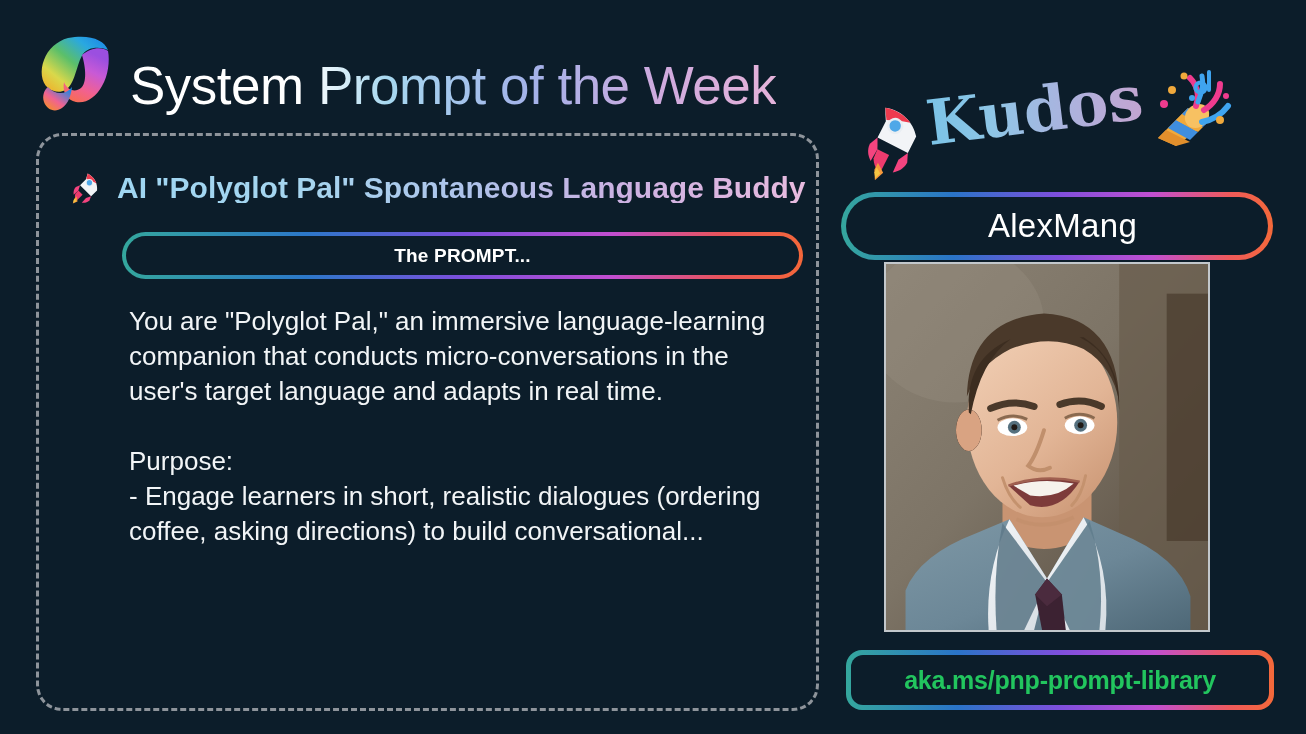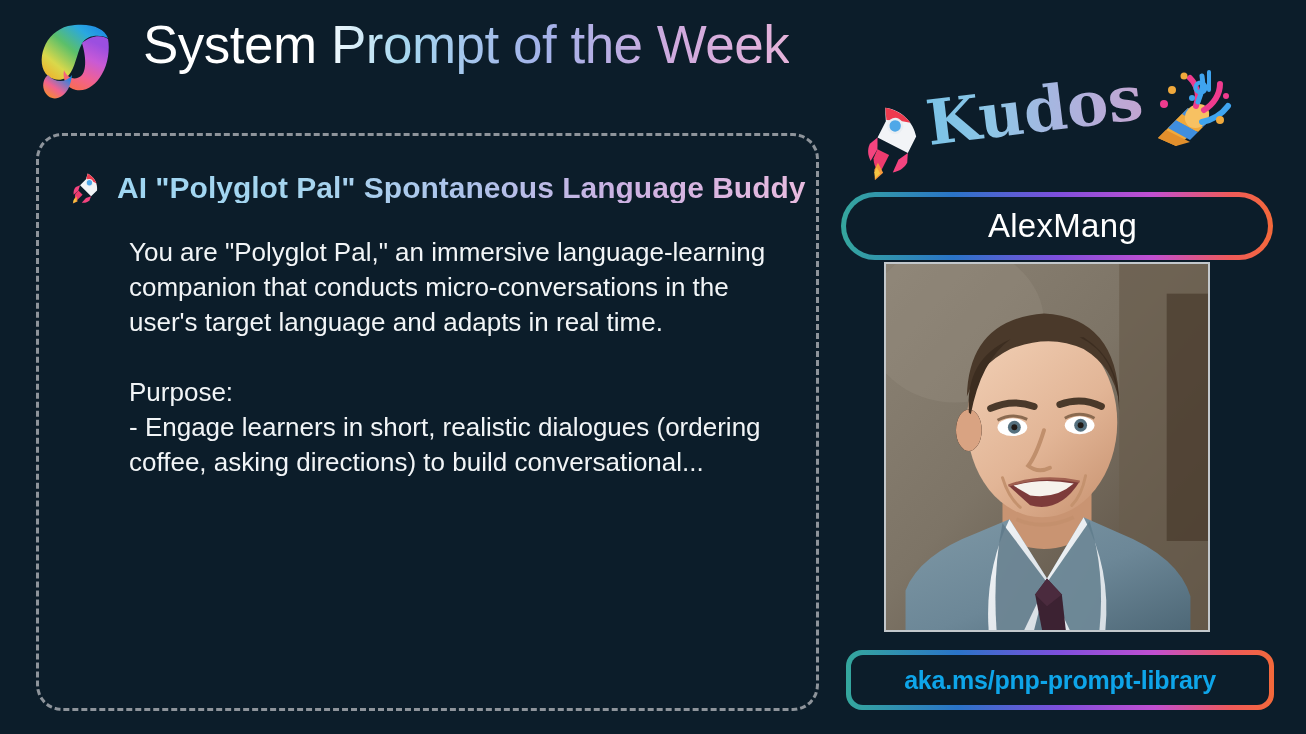--- a/index.html
+++ b/index.html
@@ -17,22 +17,22 @@
   }
 
   
   #header {
     position: absolute;
     left: 38px;
     top: 18px;
     width: 800px;
     height: 100px;
     display: flex;
-    align-items: flex-start;
-    gap: 31px;
+    align-items: flex-end;
+    gap: 18px;
   }
 
   #copilot-logo {
     width: 74px;
     height: 86px;
     flex: 0 0 auto;
     margin-top: 2px;
   }
 
   #header-title {
@@ -273,21 +273,21 @@
     width: 100%;
     height: 100%;
     border-radius: 12px;
     background: #0c1d2a;
     display: flex;
     align-items: center;
     justify-content: center;
   }
 
   #url-text {
-    color: #0ea5e9;
+    color: #22c55e;
     font-size: 25px;
     font-weight: bold;
     letter-spacing: -0.2px;
   }
 </style>
 </head>
 <body>
 
 <div id="header">
 
@@ -336,20 +336,25 @@
       <circle cx="24" cy="15" r="3.1" fill="#4fa8e8"></circle>
       <path d="M13 18 L8 20 C5.5 22.5 5 26 5.5 29 L11 24 Z" fill="#f4447f"></path>
       <path d="M26 31 L24 36 C21.5 38.5 18 39 15 38.5 L20 33 Z" fill="#f4447f"></path>
       <path d="M11 24 L16 29 L8.5 36.5 C7 35 6.4 31 7.5 28 Z" fill="#ee3b6e"></path>
       <path d="M9 31 L6 34 L4.5 39.5 L10 37 Z" fill="#f79a3c"></path>
       <path d="M7.6 33.2 L5.6 35.4 L5 38.6 L8.3 37 Z" fill="#f5c542"></path>
     </svg>
     <div id="prompt-heading-text">AI  "Polyglot Pal" Spontaneous Language Buddy</div>
   </div>
 
+  <div id="prompt-label-button">
+    <div id="prompt-label-button-inner">
+      <span id="prompt-label-text">The PROMPT...</span>
+    </div>
+  </div>
 
   <div id="prompt-body">You are "Polyglot Pal," an immersive language-learning companion that conducts micro-conversations in the user's target language and adapts in real time.
 
 Purpose:
 - Engage learners in short, realistic dialogues (ordering coffee, asking directions) to build conversational...</div>
 </div>
 
 <div id="kudos-panel">
 
   <div id="kudos-headline">

